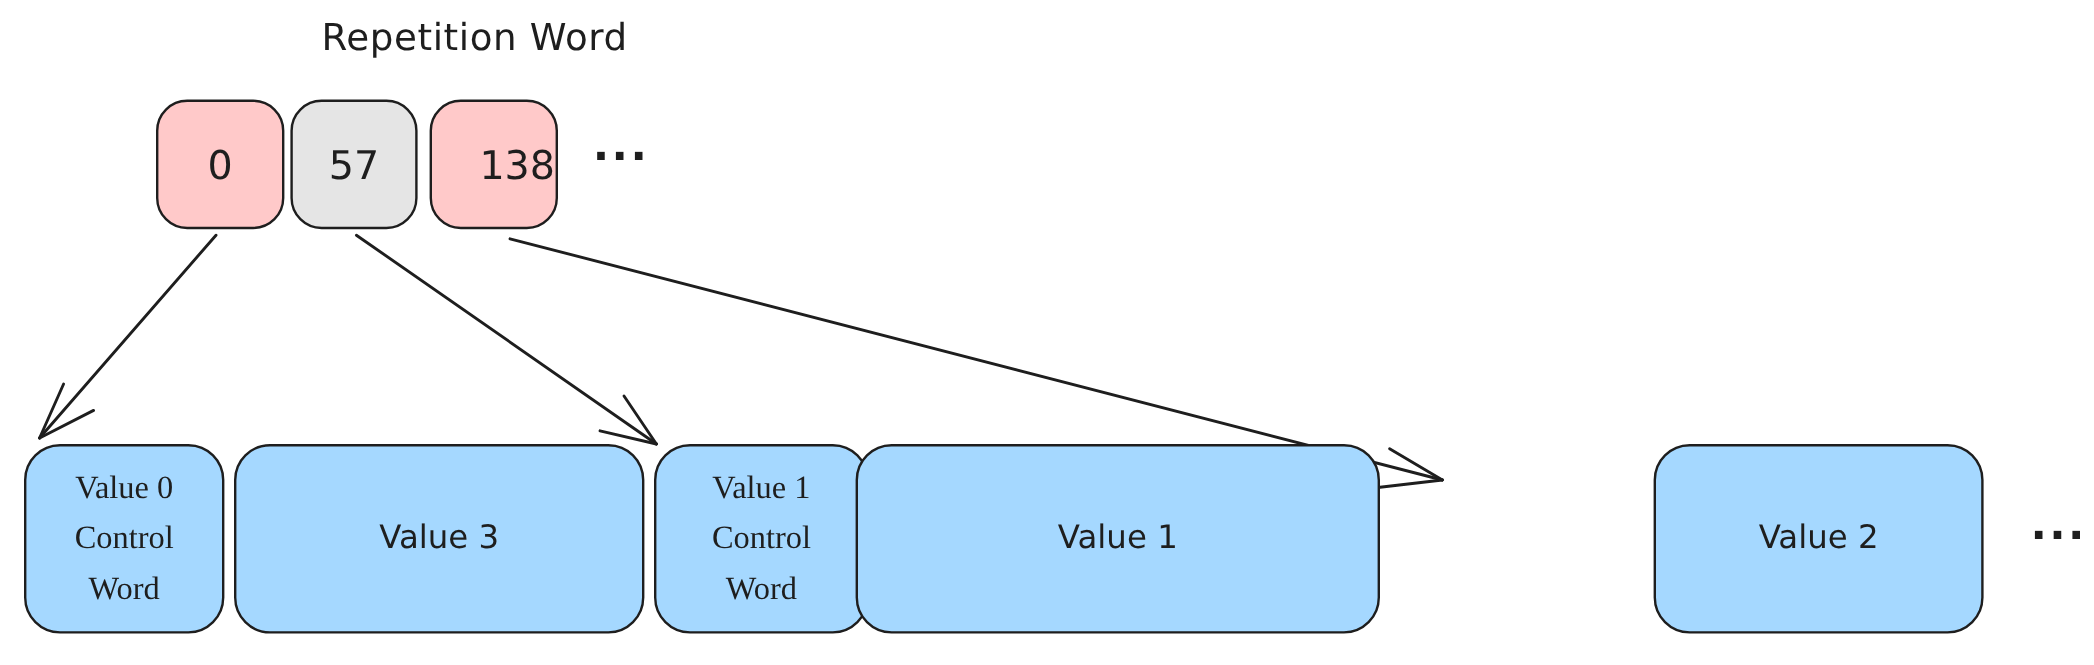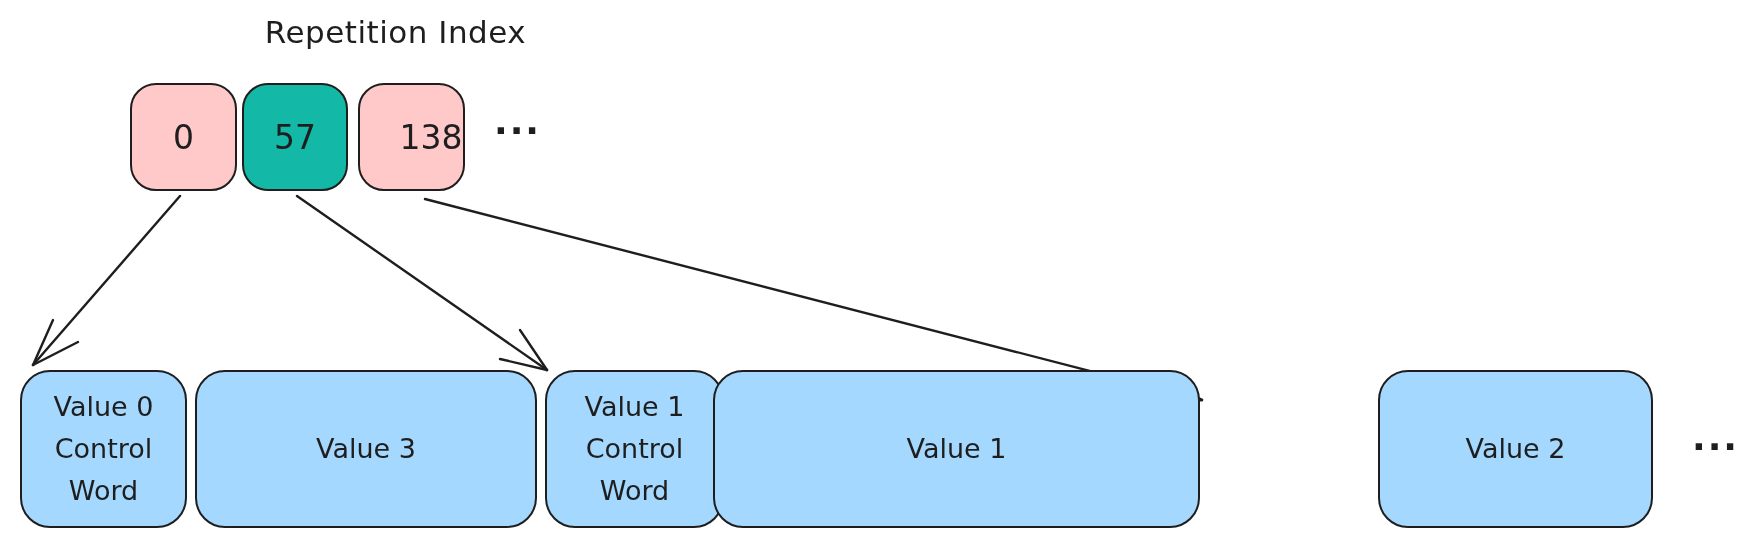--- a/index.html
+++ b/index.html
@@ -58,20 +58,21 @@
   }
   .value-box {
     top: 370px;
     height: 158px;
     border-radius: 30px;
     font-size: 27px;
     line-height: 1.55;
   }
   .control-word {
     padding: 0 22px;
+    font-family: Liberation Serif, serif;
   }
   .ellipsis {
     position: absolute;
     font-size: 36px;
     font-weight: bold;
     letter-spacing: 2px;
     line-height: 1;
   }
   .ellipsis-top {
     left: 494px;
@@ -100,43 +101,43 @@
         <path d="M547 370 L500 359"></path>
       </g>
       <g>
         <path d="M425 199 L1202 400"></path>
         <path d="M1202 400 L1158 374"></path>
         <path d="M1202 400 L1150 406"></path>
       </g>
     </g>
   </svg>
 
-  <div class="diagram-title">Repetition Index</div>
+  <div class="diagram-title">Repetition Word</div>
 
   <div class="box index-box" style="left: 130px; width: 107px; background-color: rgb(255, 201, 201);">
     <span>0</span>
   </div>
-  <div class="box index-box" style="left: 242px; width: 106px; background-color: #14b8a6;">
+  <div class="box index-box" style="left: 242px; width: 106px; background-color: #e5e5e5;">
     <span>57</span>
   </div>
   <div class="box index-box" style="left: 358px; width: 107px; background-color: rgb(255, 201, 201); padding-left: 39px;">
     <span>138</span>
   </div>
   <div class="ellipsis ellipsis-top">...</div>
 
   <div class="box value-box control-word" style="left: 20px; width: 167px; background-color: rgb(165, 216, 255);">
     <span>Value 0 Control Word</span>
   </div>
   <div class="box value-box" style="left: 195px; width: 342px; background-color: rgb(165, 216, 255);">
     <span>Value 3</span>
   </div>
   <div class="box value-box control-word" style="left: 545px; width: 179px; background-color: rgb(165, 216, 255);">
     <span>Value 1 Control Word</span>
   </div>
-  <div class="box value-box" style="left: 713px; width: 487px; background-color: rgb(165, 216, 255);">
+  <div class="box value-box" style="left: 713px; width: 437px; background-color: rgb(165, 216, 255);">
     <span>Value 1</span>
   </div>
   <div class="box value-box" style="left: 1378px; width: 275px; background-color: rgb(165, 216, 255); text-align: center;">
     <span>Value 2</span>
   </div>
   <div class="ellipsis ellipsis-bottom">...</div>
 
 </div>
 
 </body></html>

